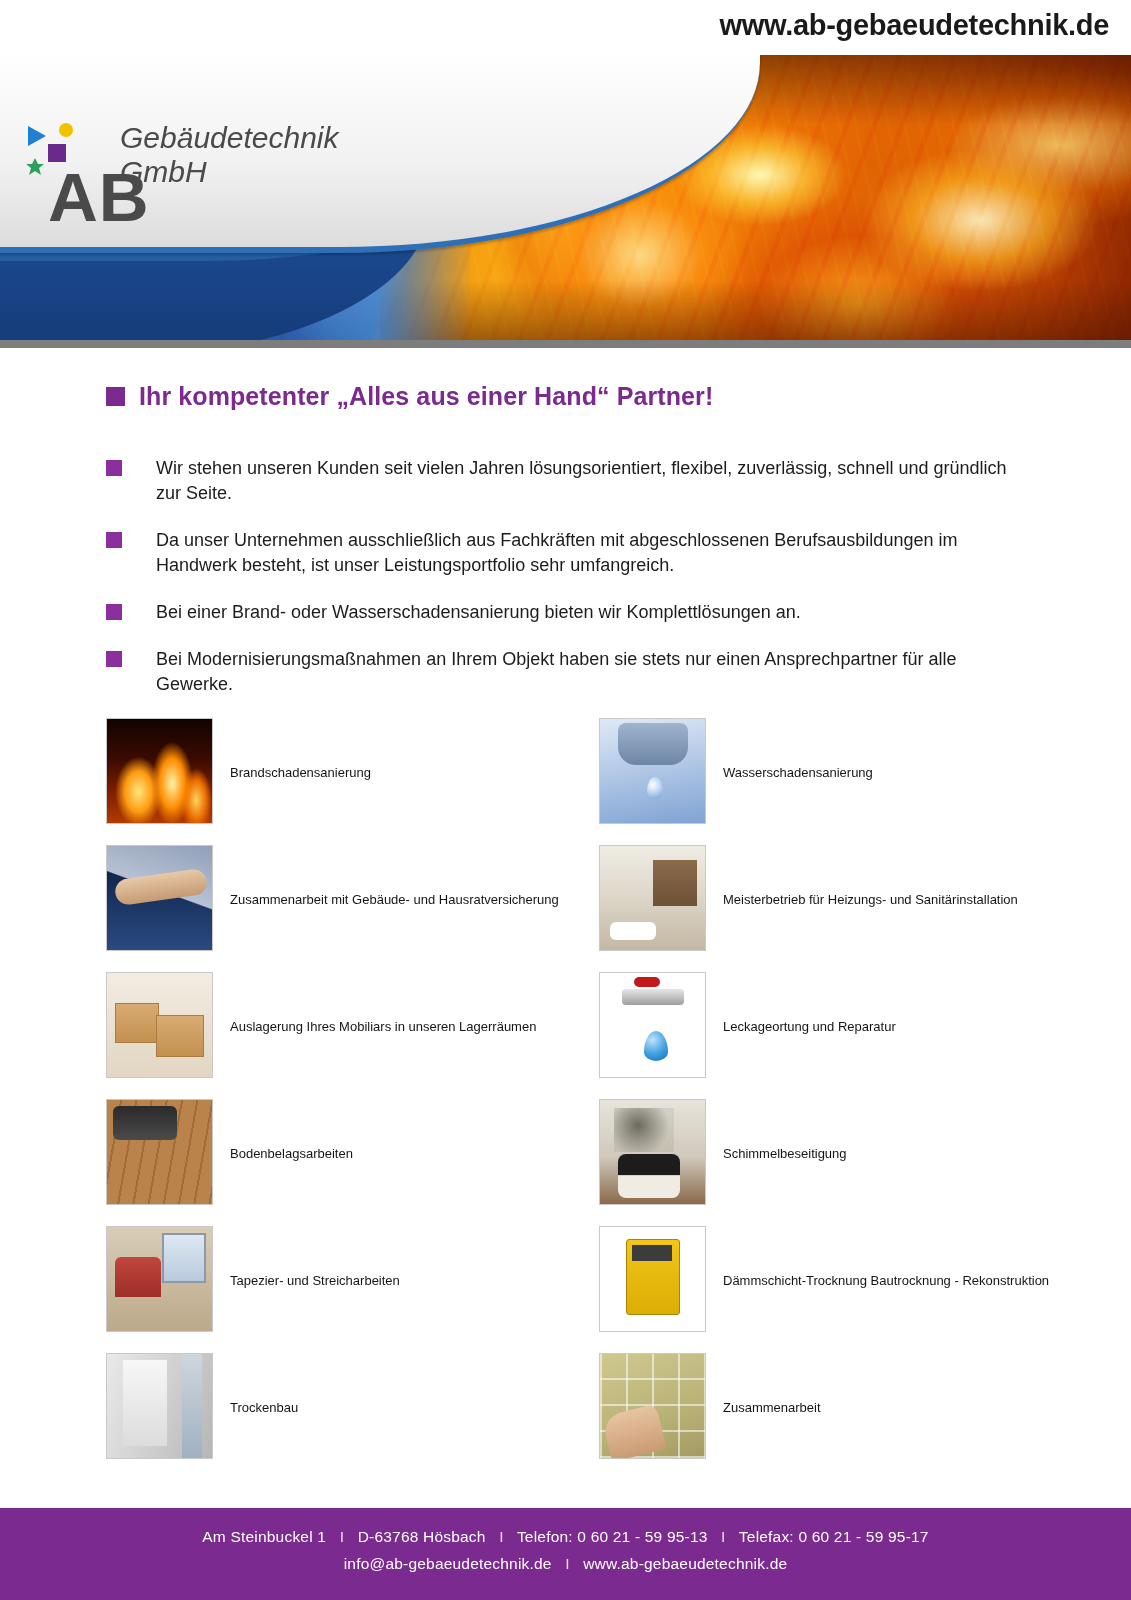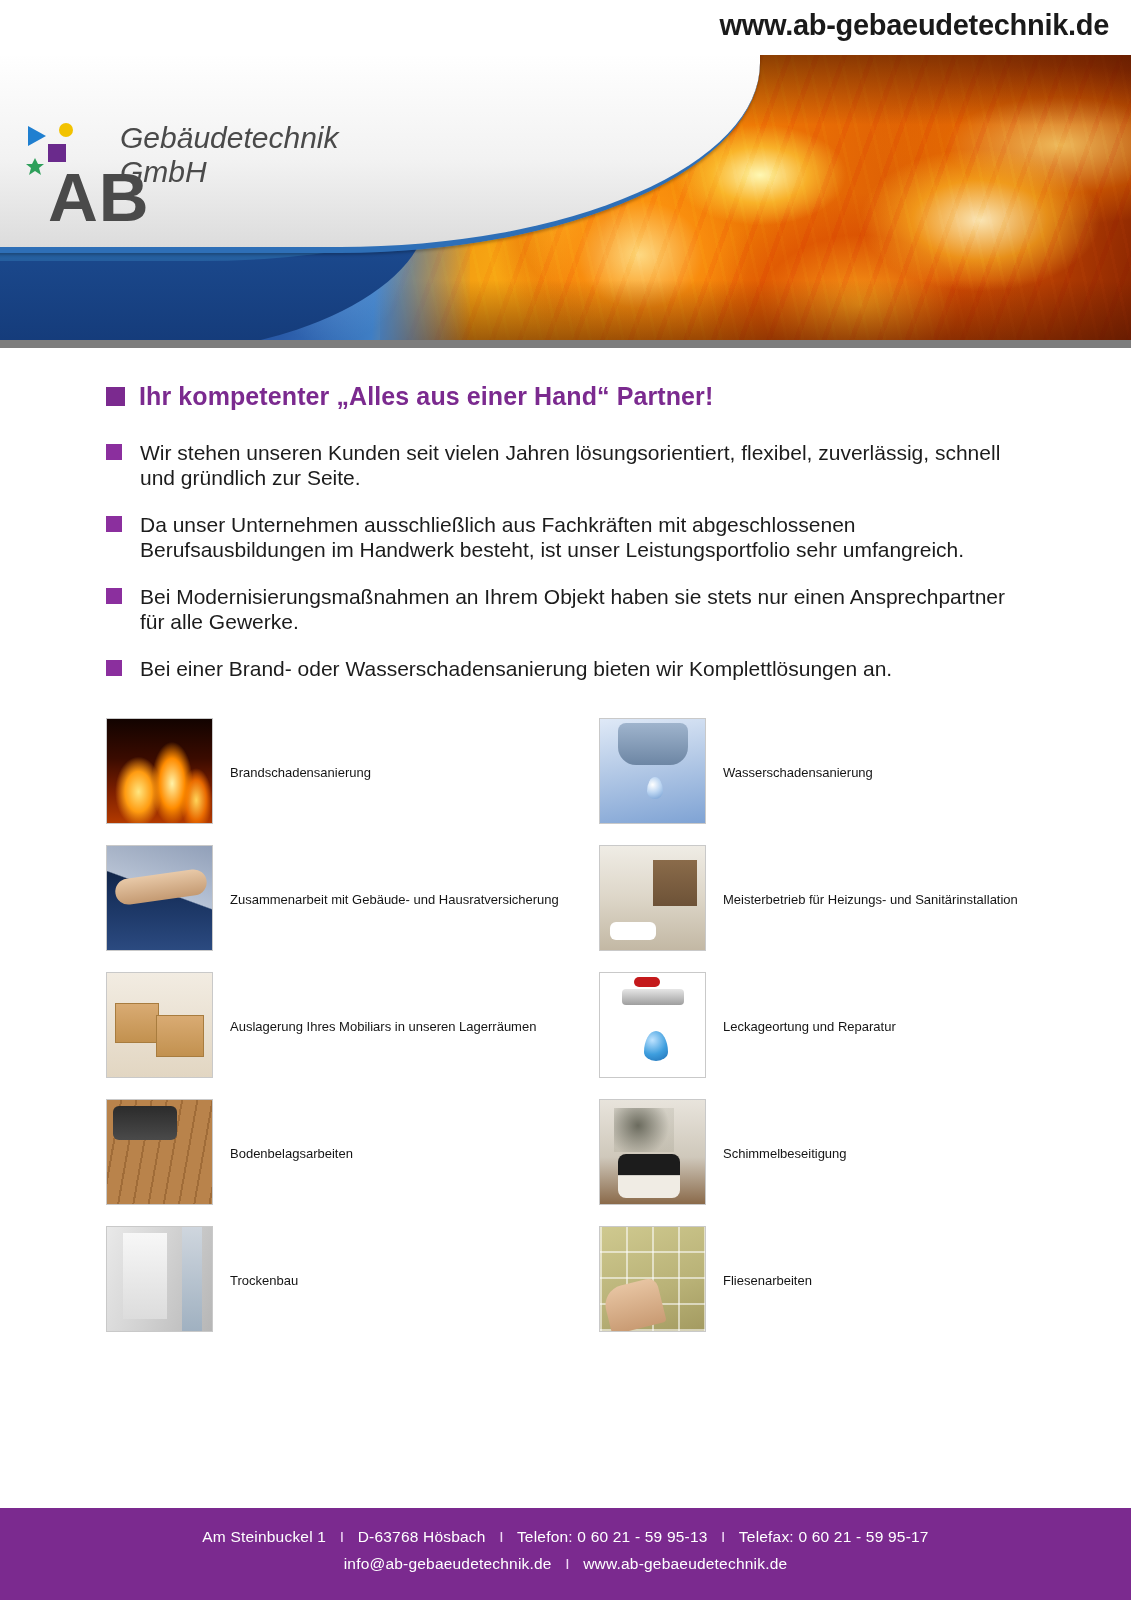--- a/index.html
+++ b/index.html
@@ -162,22 +162,22 @@
 
   
   .intro { position: absolute; left: 106px; top: 440px; width: 920px; }
   .intro-item { position: relative; padding-left: 34px; margin-bottom: 22px; }
   .intro-item .mini-sq {
     position: absolute; left: 0; top: 4px;
     width: 16px; height: 16px;
     background: #8b2f9e;
   }
   .intro-item p {
-    margin: 0;
-    font-size: 21px;
+    margin: 16px;
+    font-size: 18px;
     line-height: 25px;
     color: #1c1c1c;
   }
 
   
   .services {
     position: absolute;
     left: 106px; top: 718px;
     width: 980px;
   }
@@ -433,25 +433,25 @@
     <div class="intro-item">
       <span class="mini-sq"></span>
       <p>Wir stehen unseren Kunden seit vielen Jahren lösungsorientiert, flexibel, zuverlässig, schnell und gründlich zur Seite.</p>
     </div>
     <div class="intro-item">
       <span class="mini-sq"></span>
       <p>Da unser Unternehmen ausschließlich aus Fachkräften mit abgeschlossenen Berufsausbildungen im Handwerk besteht, ist unser Leistungsportfolio sehr umfangreich.</p>
     </div>
     <div class="intro-item">
       <span class="mini-sq"></span>
-      <p>Bei Modernisierungsmaßnahmen an Ihrem Objekt haben sie stets nur einen Ansprechpartner für alle Gewerke.</p>
+      <p>Bei einer Brand- oder Wasserschadensanierung bieten wir Komplettlösungen an.</p>
     </div>
     <div class="intro-item">
       <span class="mini-sq"></span>
-      <p>Bei einer Brand- oder Wasserschadensanierung bieten wir Komplettlösungen an.</p>
+      <p>Bei Modernisierungsmaßnahmen an Ihrem Objekt haben sie stets nur einen Ansprechpartner für alle Gewerke.</p>
     </div>
   </div>
 
   <div class="services">
 
     <div class="srv-row">
       <div class="srv left">
         <div class="thumb">
             <div class="t-fire"></div>
           </div>
@@ -505,33 +505,47 @@
         <div class="srv-label">Bodenbelagsarbeiten</div>
       </div>
       <div class="srv right">
         <div class="thumb">
             <div class="t-mold"></div>
           </div>
         <div class="srv-label">Schimmelbeseitigung</div>
       </div>
     </div>
 
-
     <div class="srv-row">
       <div class="srv left">
         <div class="thumb">
+            <div class="t-paint"></div>
+          </div>
+        <div class="srv-label">Tapezier- und Streicharbeiten</div>
+      </div>
+      <div class="srv right">
+        <div class="thumb">
+            <div class="t-dryer"></div>
+          </div>
+        <div class="srv-label">Dämmschicht-Trocknung Bautrocknung - Rekonstruktion</div>
+      </div>
+    </div>
+
+    <div class="srv-row">
+      <div class="srv left">
+        <div class="thumb">
             <div class="t-drywall"></div>
           </div>
         <div class="srv-label">Trockenbau</div>
       </div>
       <div class="srv right">
         <div class="thumb">
             <div class="t-tiles"></div>
           </div>
-        <div class="srv-label">Fliesenarbeiten</div>
+        <div class="srv-label">Zusammenarbeit</div>
       </div>
     </div>
 
   </div>
 
   <div class="footer">
     <div class="footer-line l1">
       <span>Am Steinbuckel 1</span>
       <span class="sep">I</span>
       <span>D-63768 Hösbach</span>

